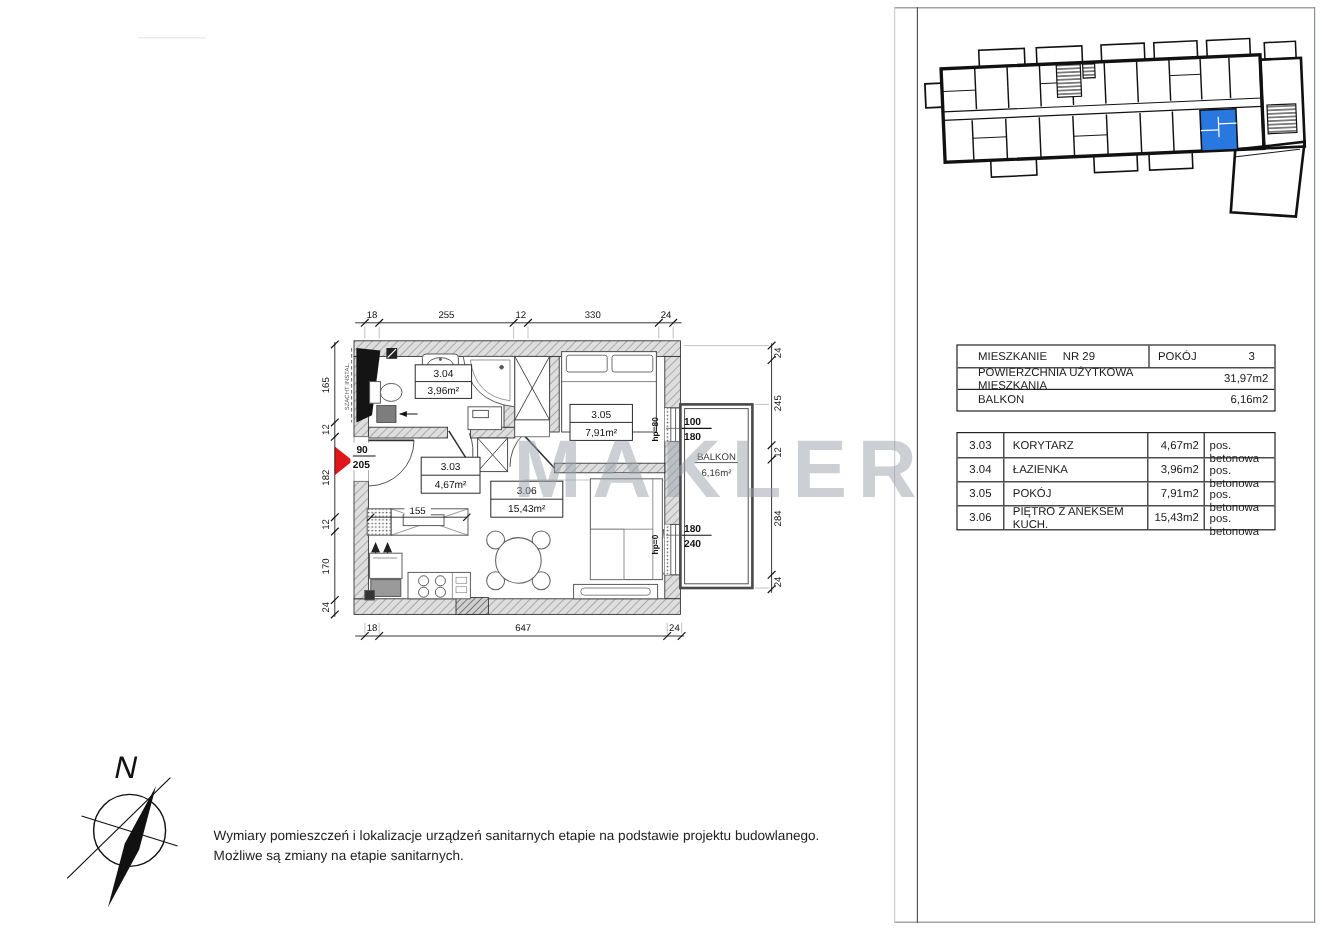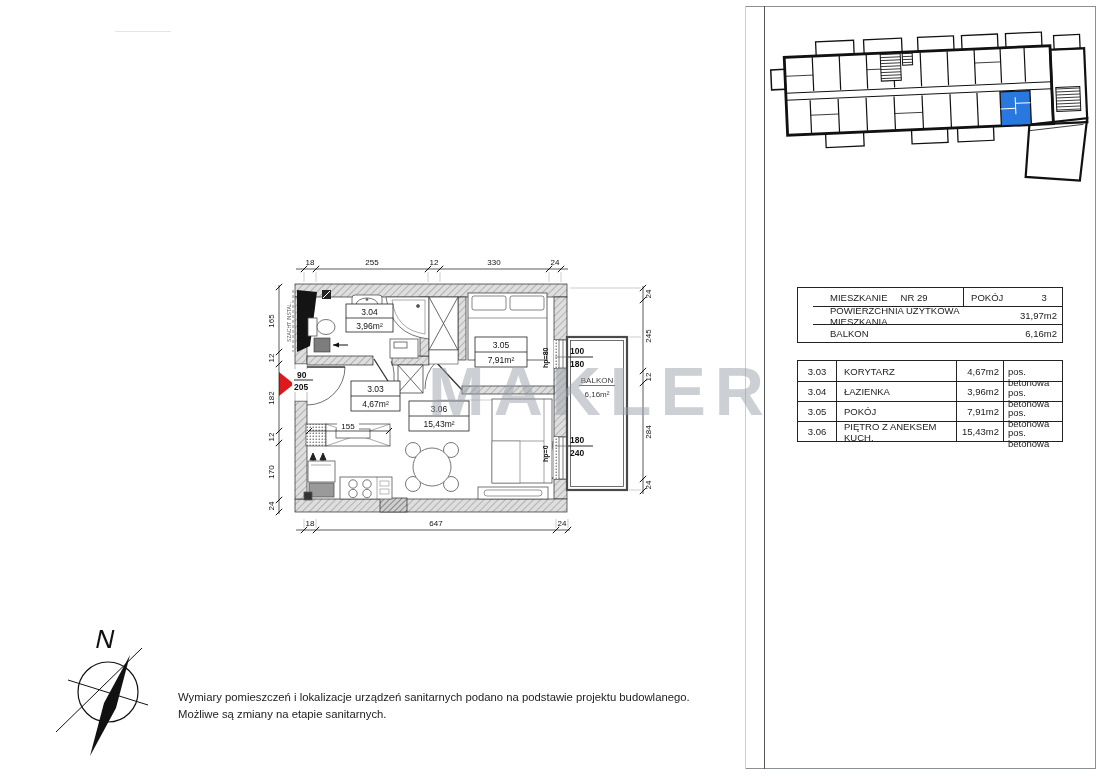--- a/index.html
+++ b/index.html
@@ -6,21 +6,21 @@
   .page{position:relative;width:1102px;height:776px;background:#fff;overflow:hidden;
         font-family:"Liberation Sans",sans-serif;color:#1a1a1a;}
   
   .vline{position:absolute;width:1px;background:#8a8f96;}
   .hline{position:absolute;height:1px;background:#8a8f96;}
   
   .watermark{position:absolute;left:428px;top:352px;font-size:68px;font-weight:bold;
              letter-spacing:9px;color:#9aa0a8;opacity:.5;z-index:6;user-select:none;}
   
   .ht{position:absolute;left:797px;top:287px;width:266px;border:1px solid #222;
-      font-size:9.5px;box-sizing:border-box;background:#fff;z-index:4;padding-left:15px;}
+      font-size:9.5px;box-sizing:border-box;background:#fff;z-index:4;}
   .ht-row{display:flex;height:18px;align-items:center;box-sizing:border-box;}
   .ht-row + .ht-row{border-top:1px solid #222;}
   .ht-c1{width:160px;height:100%;display:flex;align-items:center;padding-left:17px;
          border-right:1px solid #222;box-sizing:border-box;}
   .ht-c1 .no{margin-left:13px;}
   .ht-c2{width:66px;height:100%;display:flex;align-items:center;padding-left:7px;box-sizing:border-box;}
   .ht-c3{width:38px;height:100%;display:flex;align-items:center;justify-content:center;box-sizing:border-box;}
   .ht-span{justify-content:space-between;padding:0 5px 0 17px;gap:24px;}
   
   .rt{position:absolute;left:797px;top:360px;width:266px;border:1px solid #222;
@@ -503,17 +503,17 @@
     <circle cx="58" cy="84" r="30" fill="none" stroke="#111" stroke-width="1.2"></circle>
     <line x1="6" y1="124" x2="92" y2="40" stroke="#111" stroke-width="1"></line>
     <line x1="18" y1="72" x2="98" y2="97" stroke="#111" stroke-width="1"></line>
     <polygon points="80,47 66,100 40,148 54,95" fill="#111"></polygon>
     <g transform="translate(44,40) skewX(-12)">
       <text x="0" y="0" font-size="26" fill="#111">N</text>
     </g>
   </svg>
 
   <div class="footer">
-    <div>Wymiary pomieszczeń i lokalizacje urządzeń sanitarnych podano na podstawie projektu budowlanego.</div>
+    <div>Wymiary pomieszczeń i lokalizacje urządzeń sanitarnych etapie na podstawie projektu budowlanego.</div>
     <div>Możliwe są zmiany na etapie sanitarnych.</div>
   </div>
 
 </div>
 
 </body></html>

